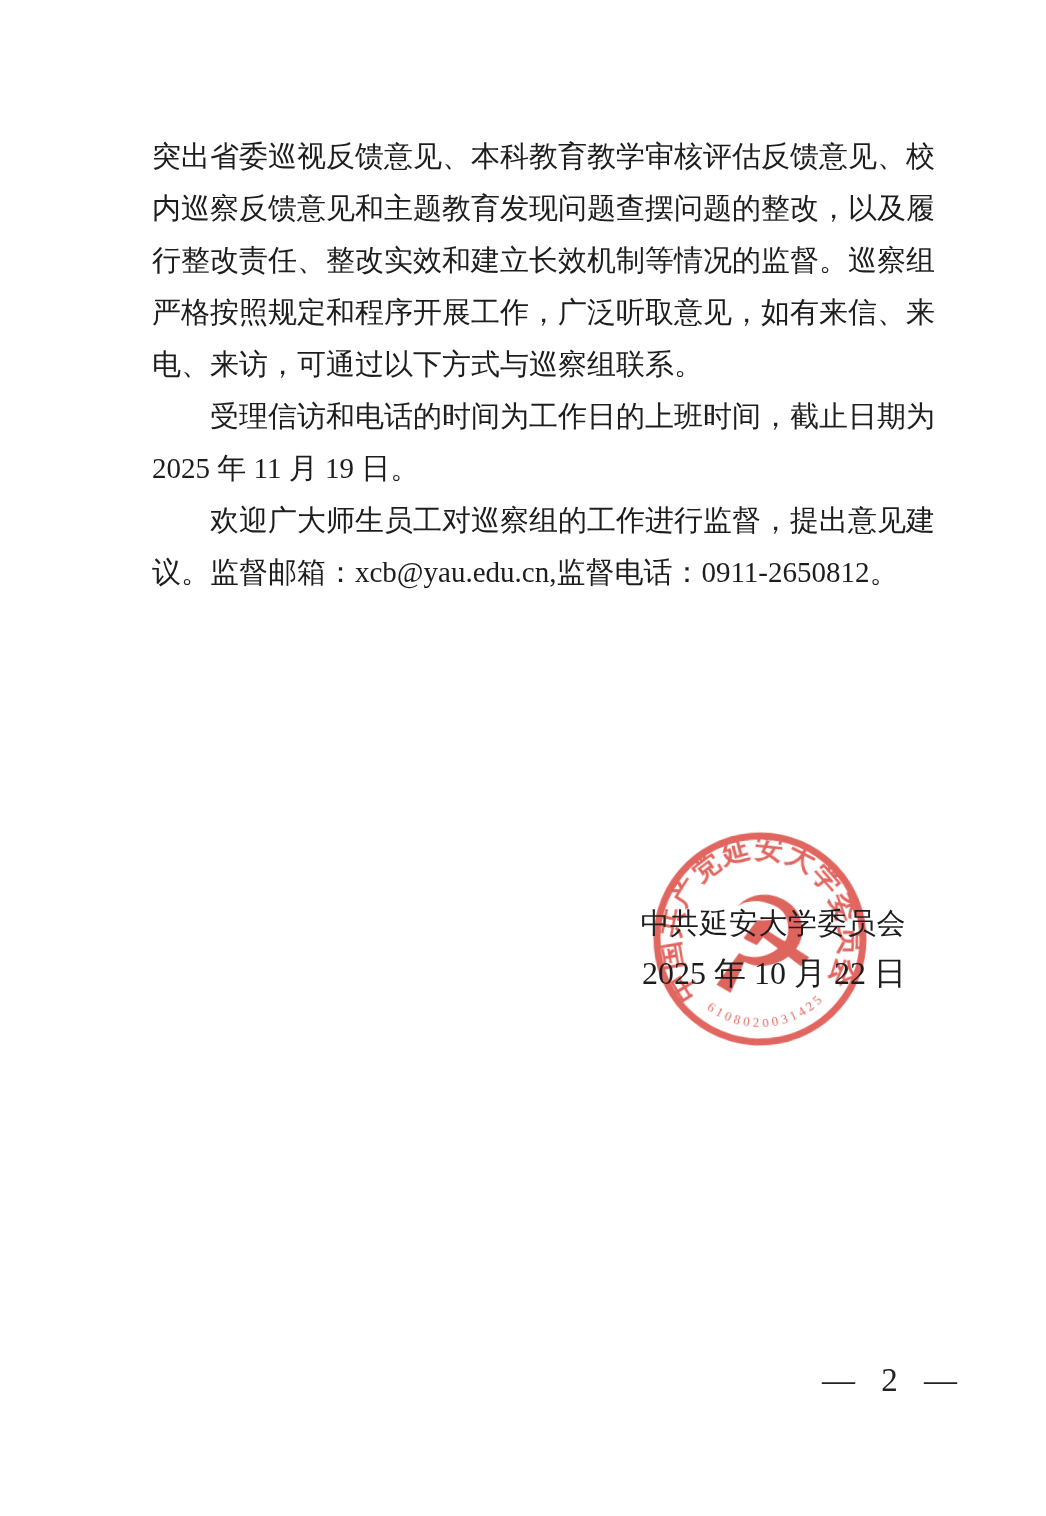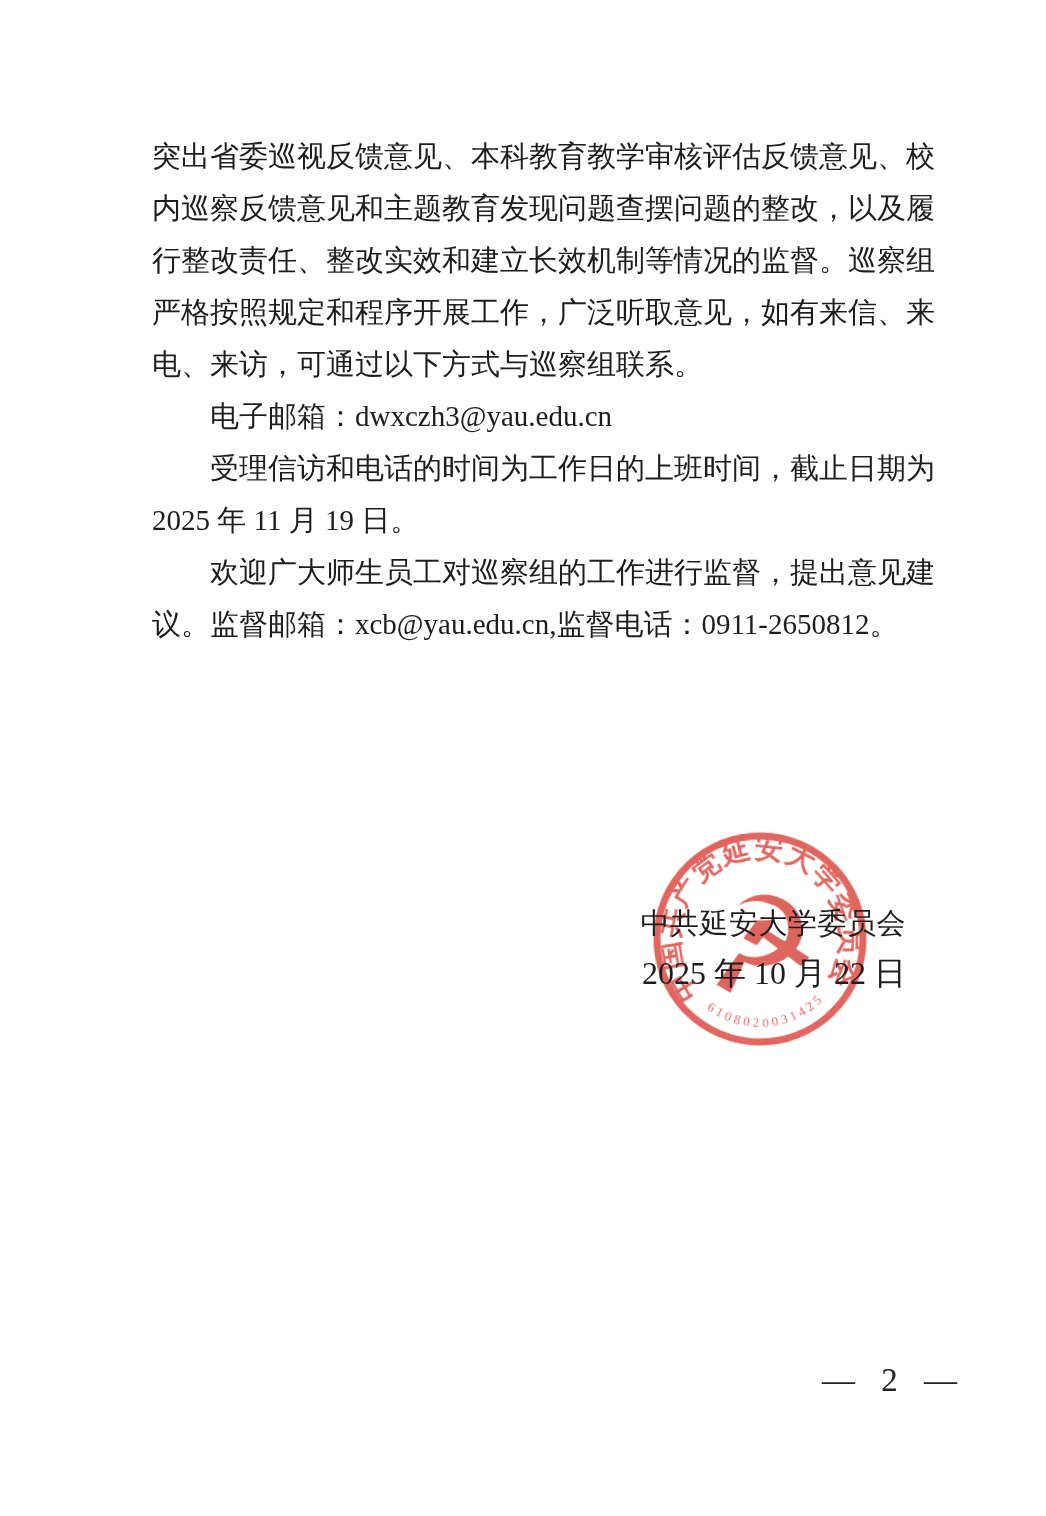--- a/index.html
+++ b/index.html
@@ -81,21 +81,20 @@
     font-family: "Liberation Serif", "DejaVu Serif", serif;
   }
 </style>
 </head>
 <body>
 
 <div class="sheet">
 
   <main class="content">
     <p>突出省委巡视反馈意见、本科教育教学审核评估反馈意见、校内巡察反馈意见和主题教育发现问题查摆问题的整改，以及履行整改责任、整改实效和建立长效机制等情况的监督。巡察组严格按照规定和程序开展工作，广泛听取意见，如有来信、来电、来访，可通过以下方式与巡察组联系。</p>
-    <p class="indent">电子邮箱：dwxczh3@yau.edu.cn</p>
     <p class="indent">受理信访和电话的时间为工作日的上班时间，截止日期为2025 年 11 月 19 日。</p>
     <p class="indent">欢迎广大师生员工对巡察组的工作进行监督，提出意见建议。监督邮箱：xcb@yau.edu.cn,监督电话：0911-2650812。</p>
   </main>
 
   <div class="signature">
     <div class="sig-name">中共延安大学委员会</div>
     <div class="sig-date">2025 年 10 月 22 日</div>
   </div>
 
   <svg class="seal" viewBox="0 0 230 230" xmlns="http://www.w3.org/2000/svg" aria-hidden="true">

